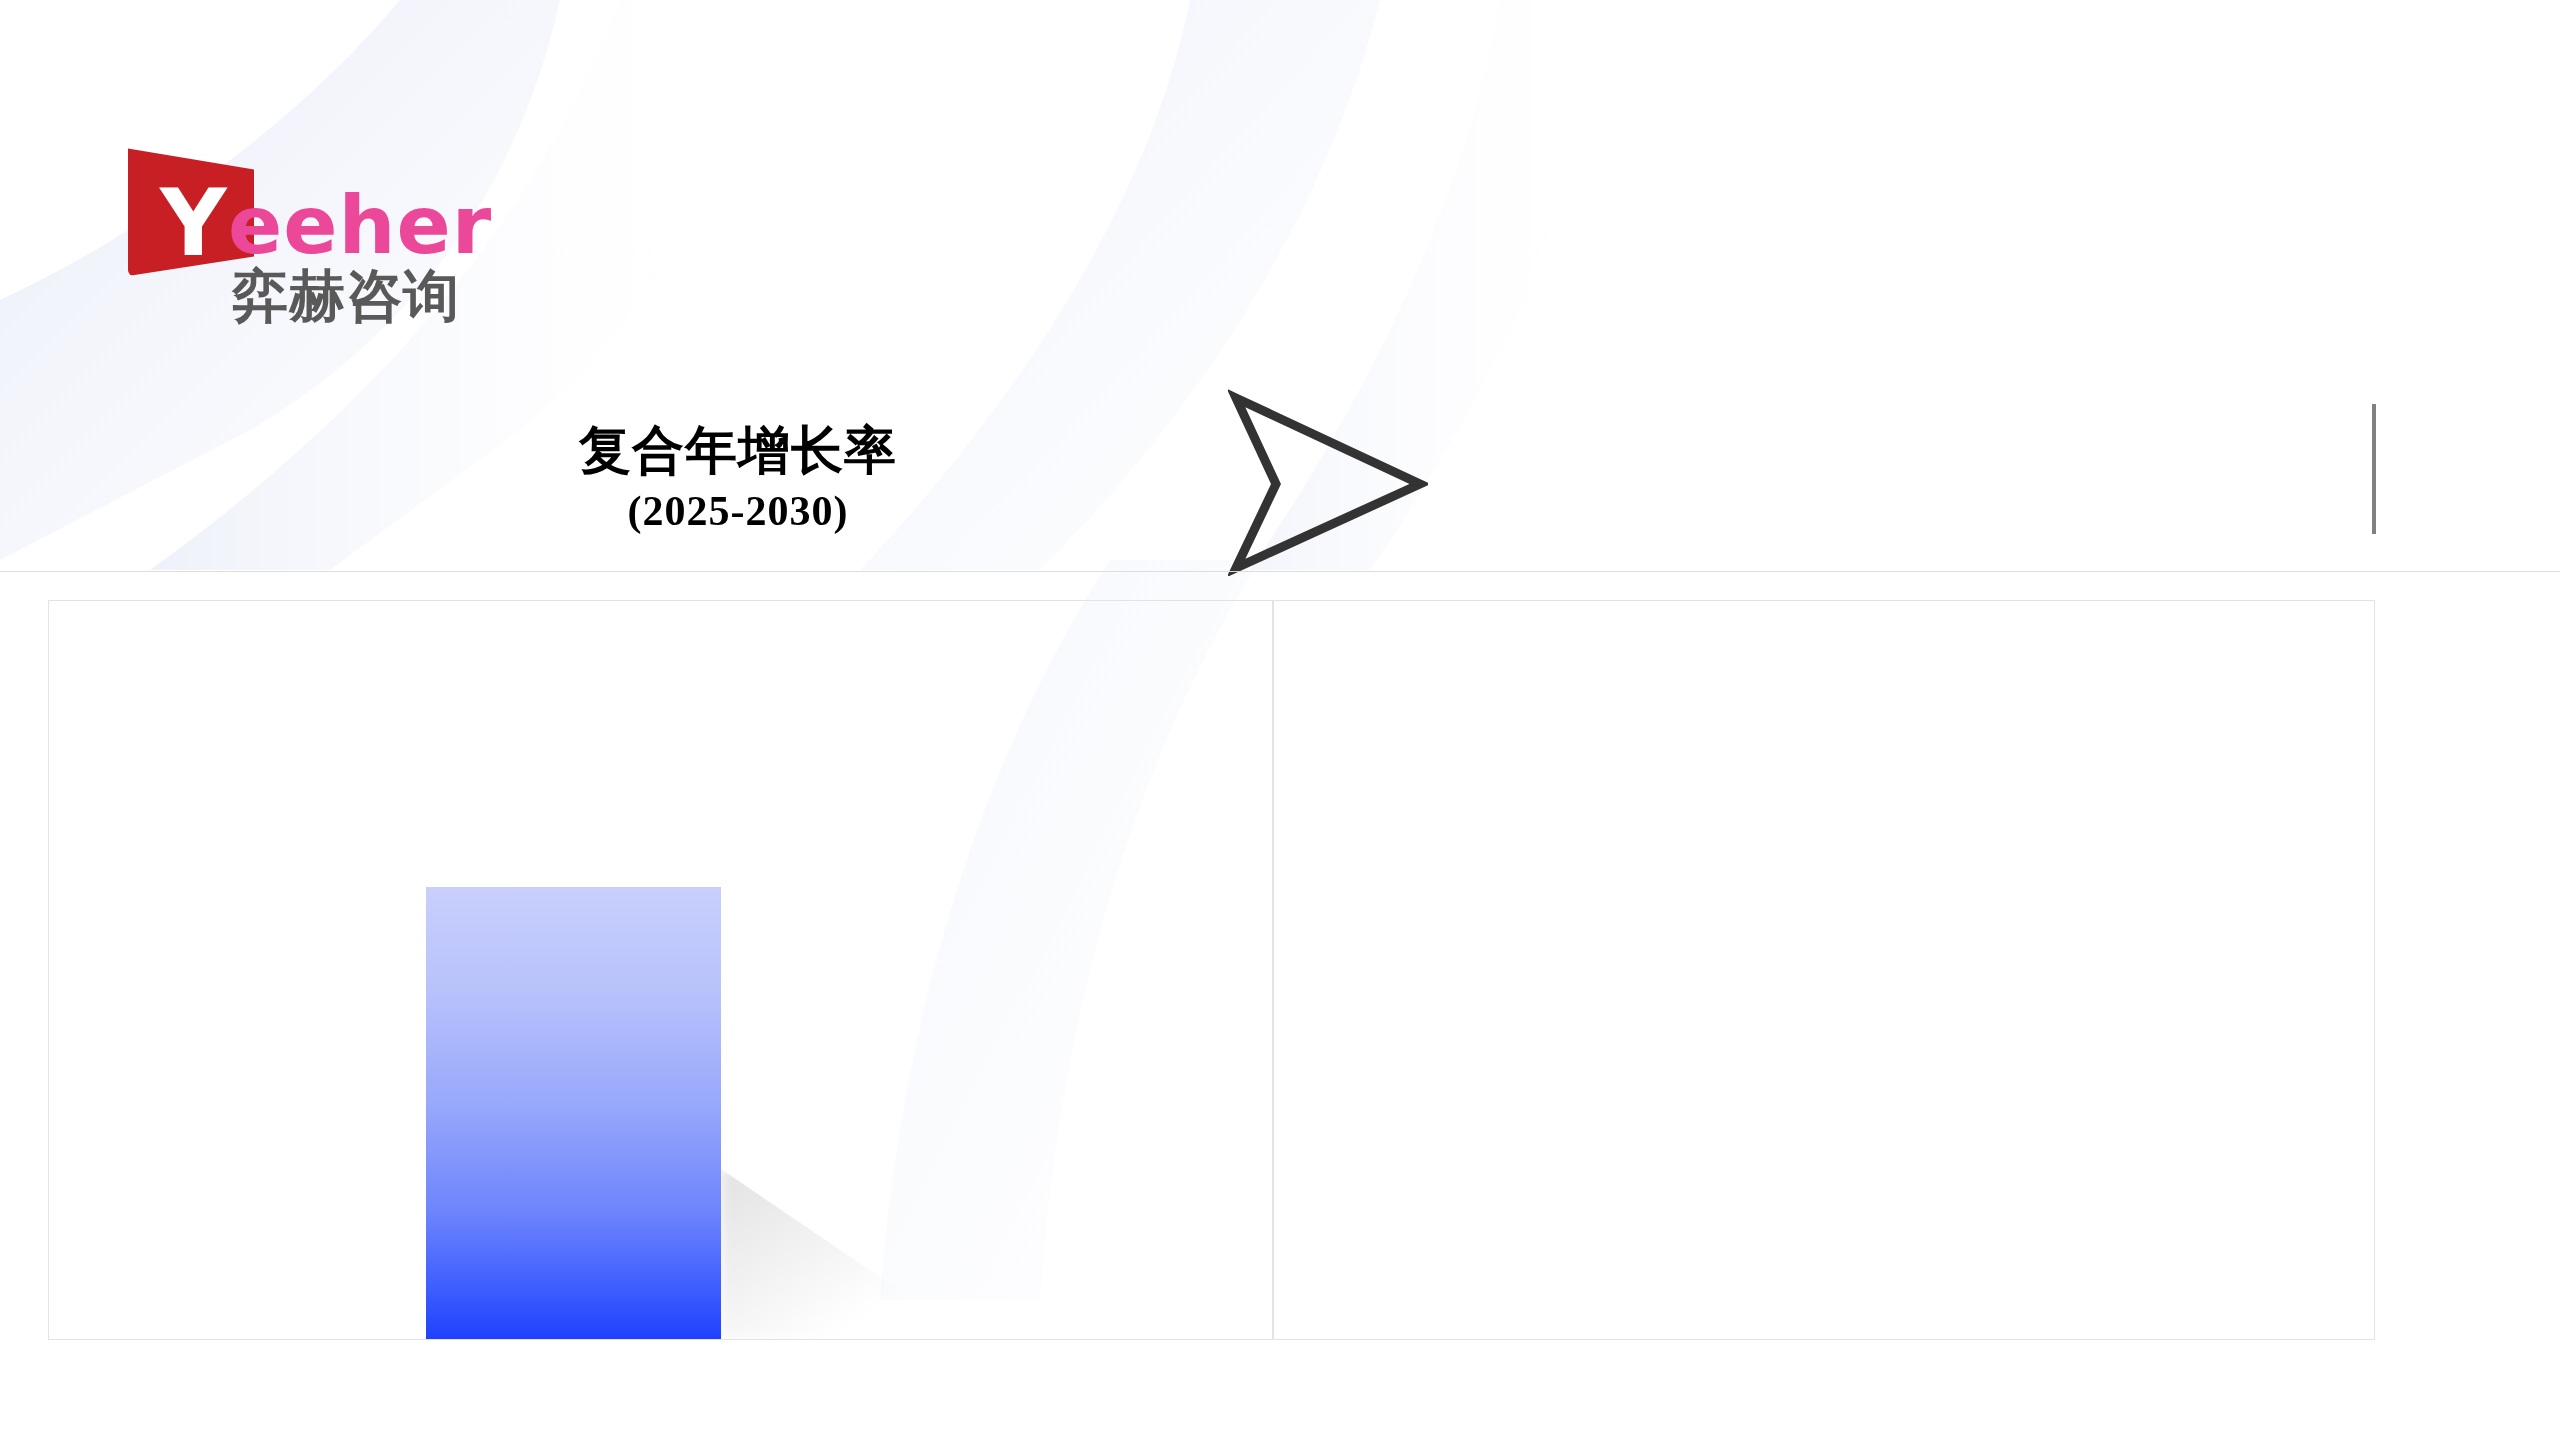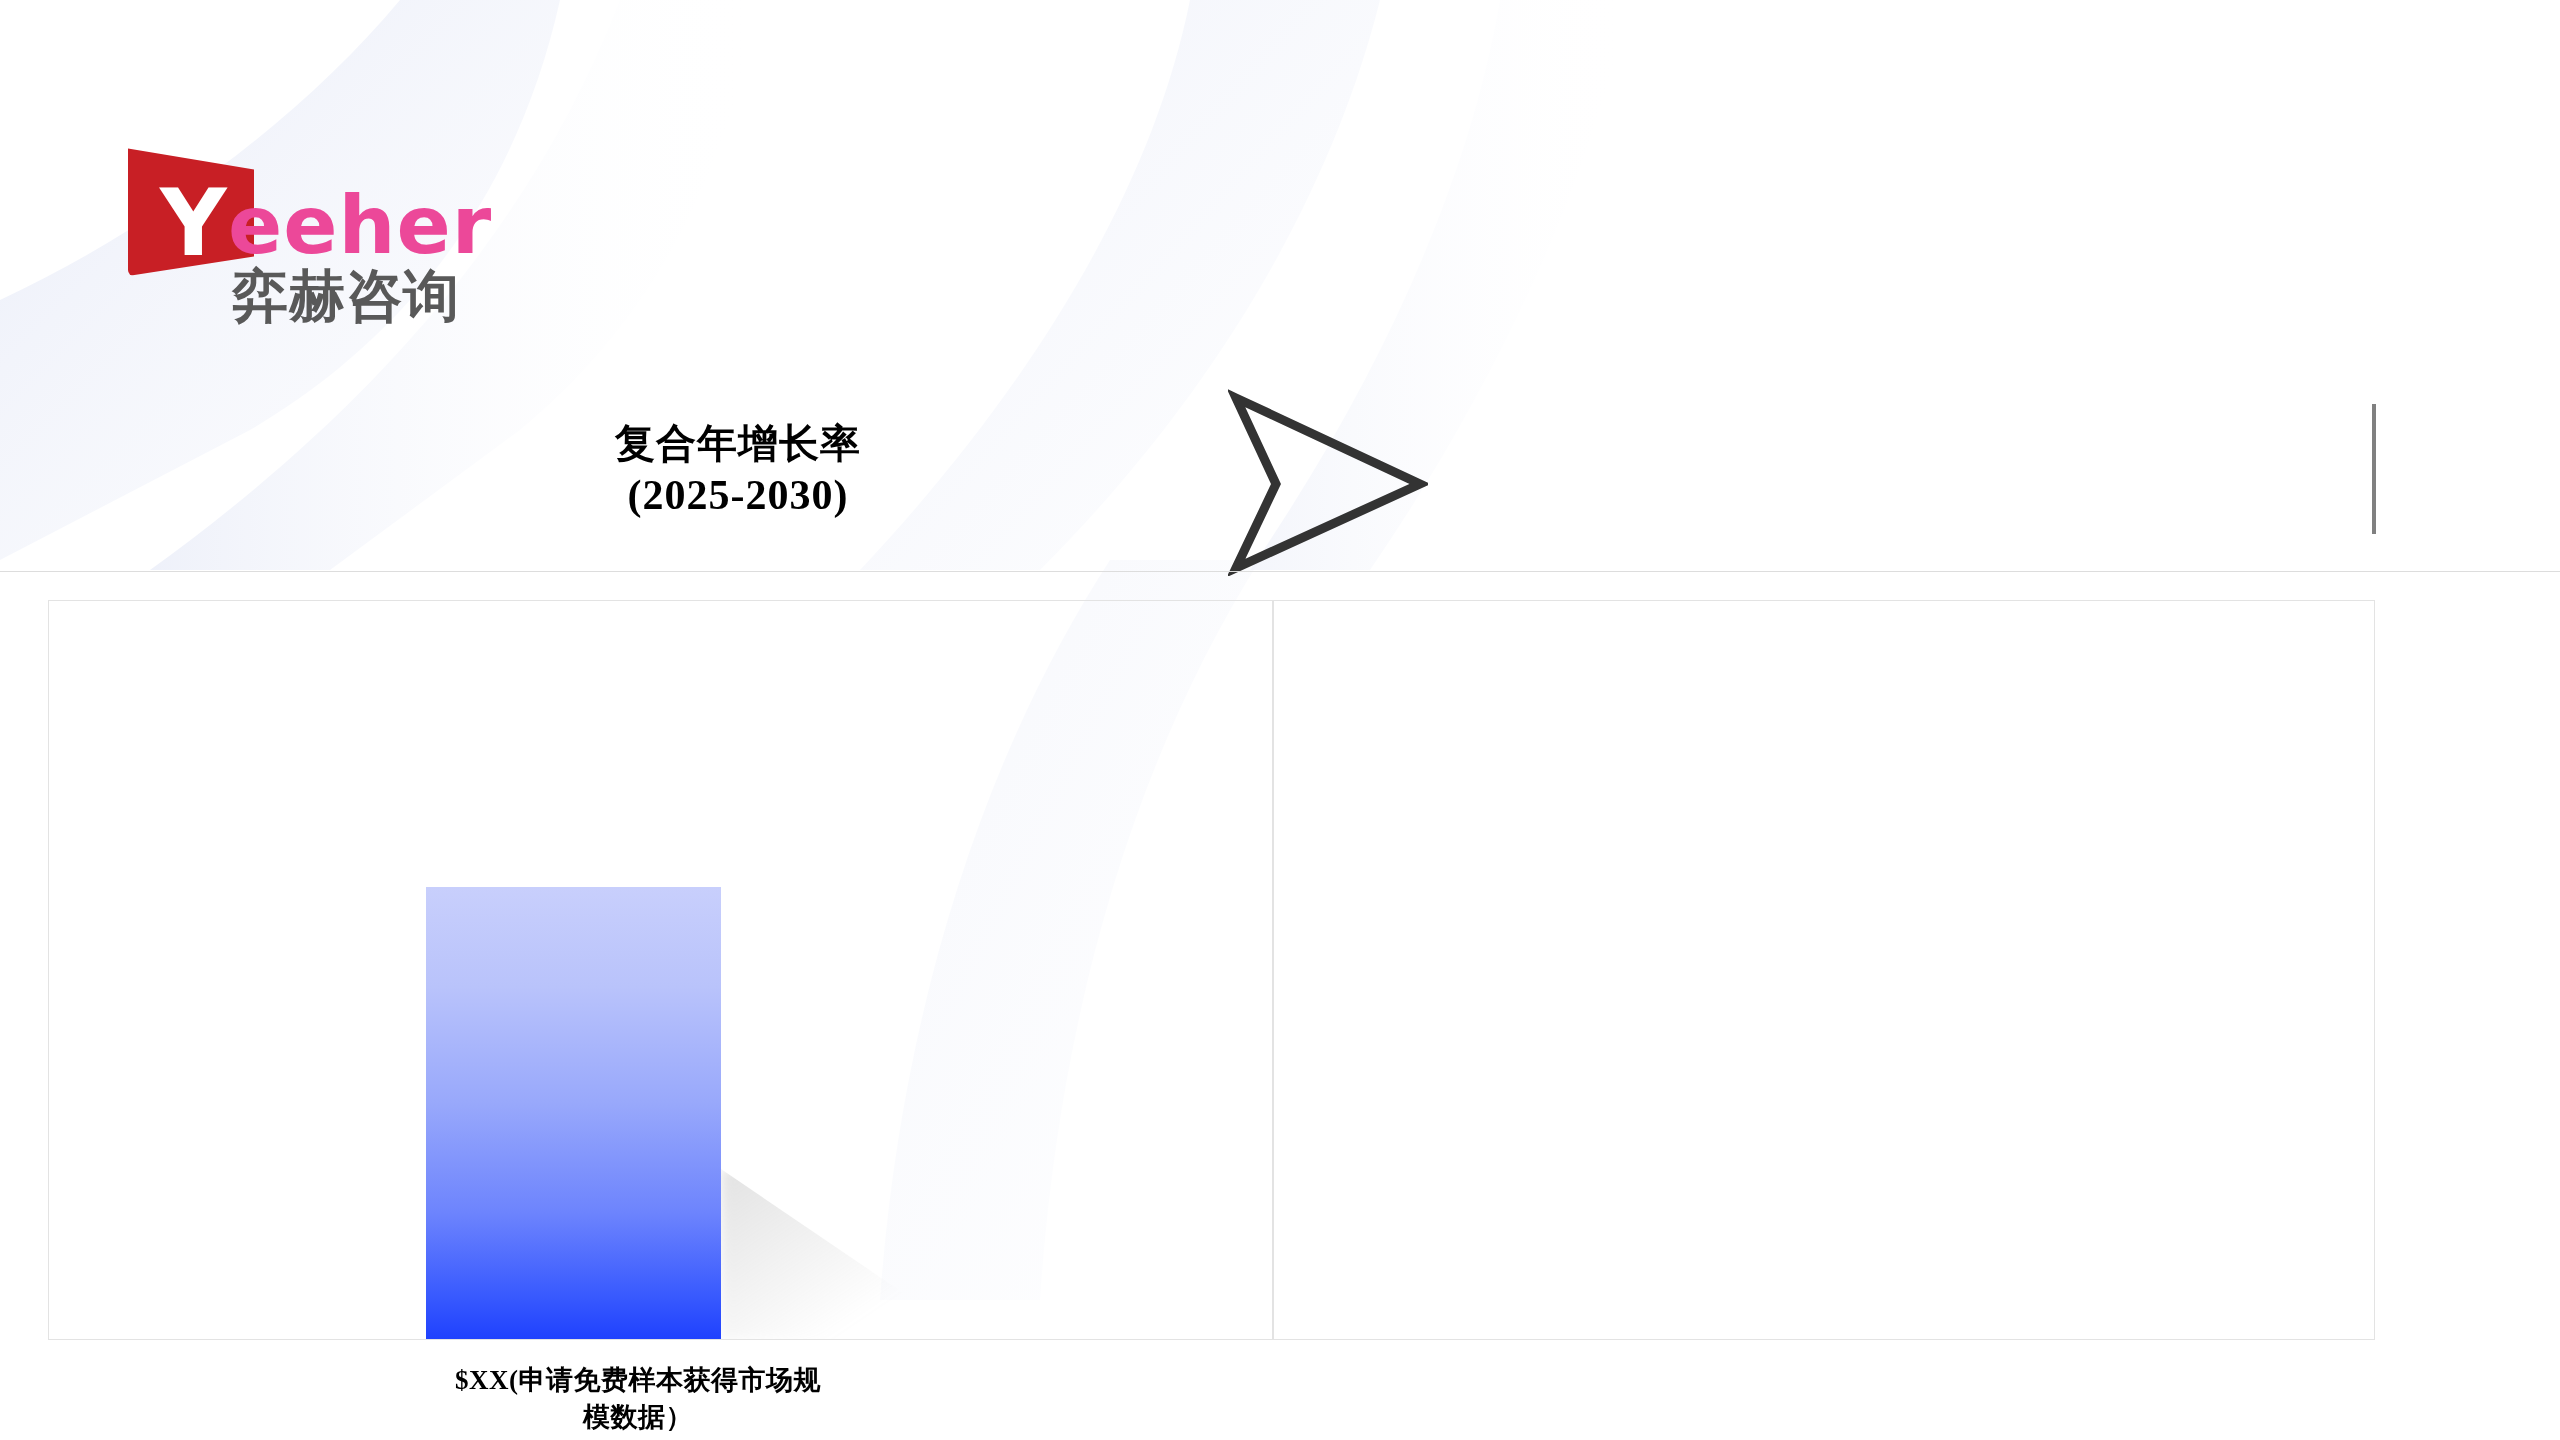--- a/index.html
+++ b/index.html
@@ -30,21 +30,21 @@
   #logo-cn { position:absolute; left:104px; top:140px; font-family:"DejaVu Sans",sans-serif;
              font-weight:700; font-size:56px; color:#595959; letter-spacing:1px; line-height:1; }
 
   
   #page-title { position:absolute; left:578px; top:148px; font-size:74px; font-weight:700;
                 color:#18215e; letter-spacing:2px; white-space:nowrap; }
 
   
   #cagr-block { position:absolute; left:548px; top:418px; width:380px; text-align:center;
                 color:#000000; font-weight:700; line-height:1.28; }
-  #cagr-label { font-size:40px; letter-spacing:1px; }
+  #cagr-label { font-size:52px; letter-spacing:1px; }
   #cagr-period { font-size:42px; letter-spacing:1px; }
 
   
   #growth-arrow { position:absolute; left:1228px; top:386px; width:200px; height:190px; }
 
   
   #value-block { position:absolute; left:1630px; top:382px; width:480px; text-align:center;
                  color:#000000; font-size:42px; line-height:1.34; letter-spacing:1px; }
 
   
@@ -134,18 +134,14 @@
     <div id="bar-2025-wrap" class="bar-wrap">
       <div class="bar" style="height:100%"></div>
     </div>
   </div>
 
   <div id="panel-2030" class="panel">
     
     
   </div>
 
-  <div id="label-2025" class="bar-value-label">
-    <div>$XX(申请免费样本获得市场规</div>
-    <div>模数据）</div>
-  </div>
 
 </div>
 
 </body></html>

